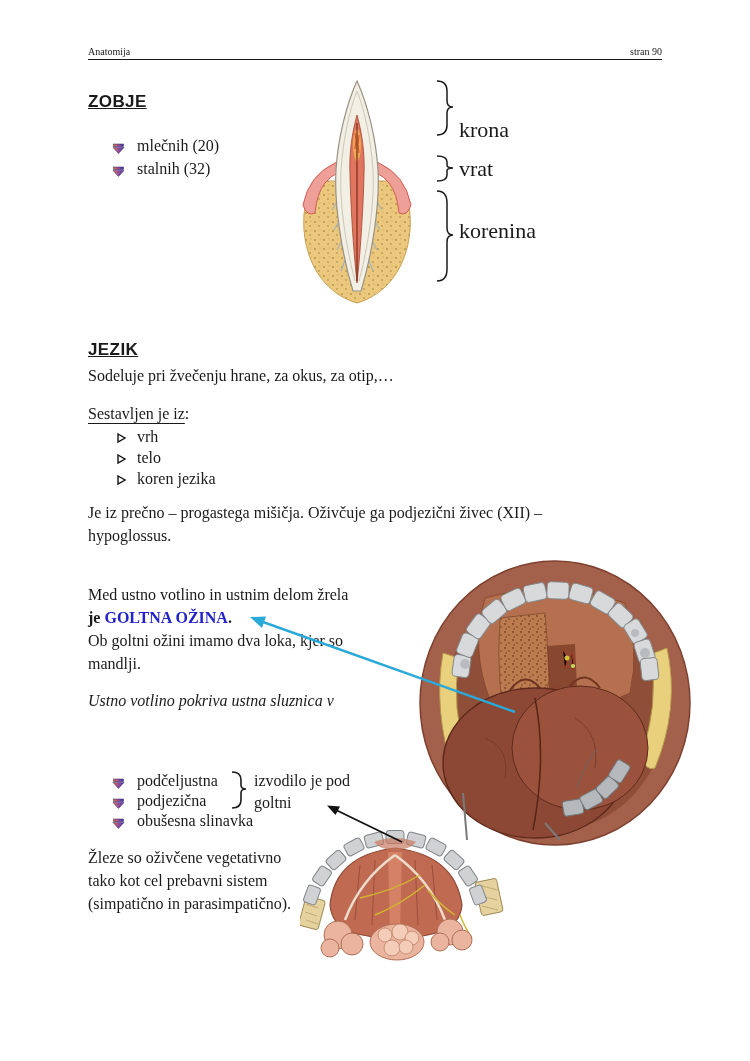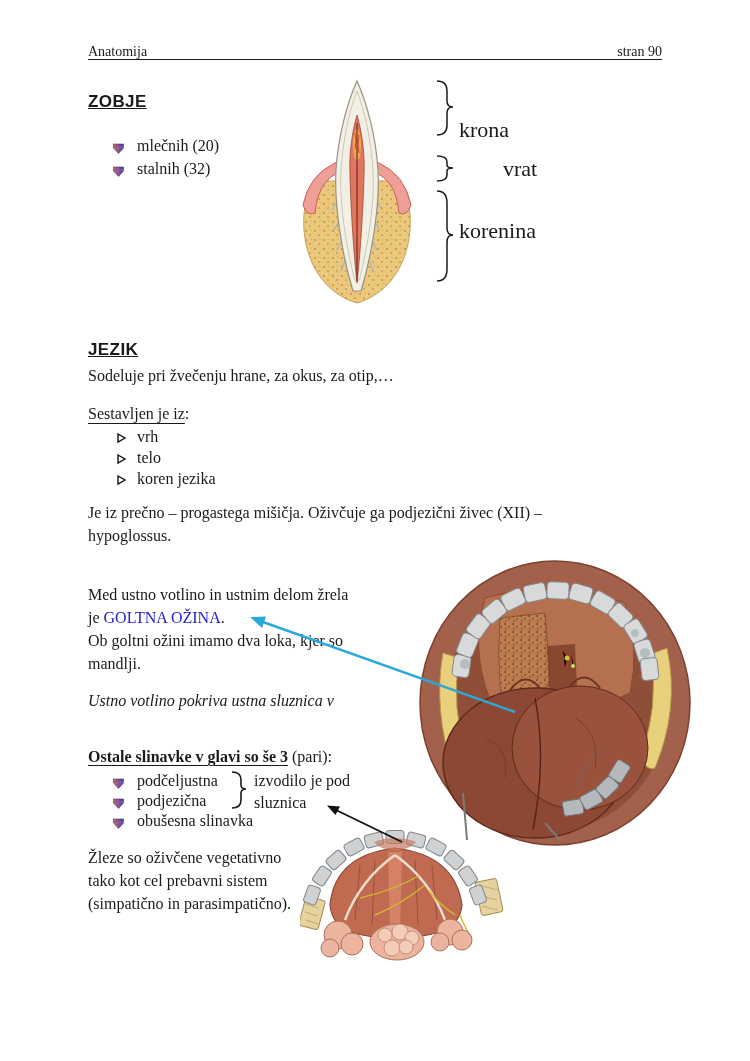--- a/index.html
+++ b/index.html
@@ -3,21 +3,21 @@
 <meta charset="utf-8">
 <style>
   html,body{margin:0;padding:0;background:#e8e8e8;}
   .page{
     position:relative;width:750px;height:1061px;background:#ffffff;
     margin:0 auto;overflow:hidden;
     font-family:"Liberation Serif",serif;color:#1a1a1a;
   }
   .abs{position:absolute;}
   .txt{position:absolute;white-space:nowrap;font-size:16px;line-height:20px;}
-  .small{font-size:14px;}
+  .small{font-size:10px;}
   .sansHead{font-family:"Liberation Sans",sans-serif;font-weight:700;font-size:17px;letter-spacing:.4px;text-decoration:underline;}
   .serifBoldU{font-weight:700;text-decoration:underline;text-underline-offset:3px;}
   .u{text-decoration:underline;text-underline-offset:4px;}
   .blue{color:#2222cc;}
   .rule{position:absolute;height:1.3px;background:#1a1a1a;}
   .figlabel{font-size:22px;}
   svg{display:block;}
   .overlay{pointer-events:none;}
 </style>
 </head>
@@ -91,21 +91,21 @@
     <path d="M60,58 Q62,66 60,74 M64,60 Q62,70 64,78" fill="none" stroke="#c03020" stroke-width="0.8"></path>
     <path d="M62,48 L62,206" stroke="#7c2b1c" stroke-width="1.2"></path>
 
     <g fill="none" stroke="#1a1a1a" stroke-width="1.5">
       <path d="M142,6 Q152,6 152,16 L152,26 Q152,32 158,32 Q152,32 152,38 L152,50 Q152,60 142,60"></path>
       <path d="M142,81 Q152,81 152,87 L152,90 Q152,93 158,93 Q152,93 152,96 L152,100 Q152,106 142,106"></path>
       <path d="M142,116 Q152,116 152,128 L152,153 Q152,160 158,160 Q152,160 152,167 L152,194 Q152,206 142,206"></path>
     </g>
   </svg>
   <div class="txt figlabel" style="left:459px;top:120px;">krona</div>
-  <div class="txt figlabel" style="left:459px;top:159px;margin-left:44px;">vrat</div>
+  <div class="txt figlabel" style="left:459px;top:159px;">vrat</div>
   <div class="txt figlabel" style="left:459px;top:221px;">korenina</div>
 
   <div class="txt sansHead" style="left:88px;top:340px;">JEZIK</div>
   <div class="txt" style="left:88px;top:366px;">Sodeluje pri žvečenju hrane, za okus, za otip,…</div>
 
   <div class="txt" style="left:88px;top:404px;"><span class="u">Sestavljen je iz</span><span>:</span></div>
 
   <svg class="abs" style="left:116px;top:432px;" width="11" height="12" viewBox="0 0 11 12">
       <path d="M2,2 L9,6 L2,10 Z" fill="none" stroke="#111" stroke-width="1.4"></path>
     </svg>
@@ -116,21 +116,21 @@
   <div class="txt" style="left:137px;top:448px;">telo</div>
   <svg class="abs" style="left:116px;top:474px;" width="11" height="12" viewBox="0 0 11 12">
       <path d="M2,2 L9,6 L2,10 Z" fill="none" stroke="#111" stroke-width="1.4"></path>
     </svg>
   <div class="txt" style="left:137px;top:469px;">koren jezika</div>
 
   <div class="txt" style="left:88px;top:503px;">Je iz prečno – progastega mišičja. Oživčuje ga podjezični živec (XII) –</div>
   <div class="txt" style="left:88px;top:526px;">hypoglossus.</div>
 
   <div class="txt" style="left:88px;top:585px;">Med ustno votlino in ustnim delom žrela</div>
-  <div class="txt" style="left:88px;top:608px;"><span>je </span><span class="blue">GOLTNA OŽINA</span><span>.</span></div>
+  <div class="txt" style="left:88px;top:608px;font-weight:bold;"><span>je </span><span class="blue">GOLTNA OŽINA</span><span>.</span></div>
   <div class="txt" style="left:88px;top:631px;">Ob goltni ožini imamo dva loka, kjer so</div>
   <div class="txt" style="left:88px;top:654px;">mandlji.</div>
 
   <div class="txt" style="left:88px;top:691px;font-style:italic;">Ustno votlino pokriva ustna sluznica v</div>
 
   <svg class="abs" style="left:415px;top:558px;" width="280" height="290" viewBox="0 0 280 290">
     <ellipse cx="140" cy="145" rx="135" ry="142" fill="#a3604a" stroke="#7e4030" stroke-width="1.5"></ellipse>
     <ellipse cx="140" cy="150" rx="112" ry="122" fill="#8f4e38"></ellipse>
     <path d="M28,95 Q18,150 38,215 Q48,218 52,200 Q36,150 44,100 Z" fill="#e8d07c" stroke="#b5974c" stroke-width="1"></path>
     <path d="M252,90 Q265,150 240,210 Q230,214 226,196 Q244,150 236,96 Z" fill="#e8d07c" stroke="#b5974c" stroke-width="1"></path>
@@ -179,21 +179,20 @@
     </g>
 
     <g stroke="#7a7a7a" stroke-width="2">
         <path d="M48,235 L52,282"></path>
         <path d="M130,265 L145,282"></path>
       </g>
 
     <path d="M162,230 q3,-10 7,-18 q3,-8 8,-14 q2,-4 5,-6" fill="none" stroke="#666" stroke-width="0.9"></path>
   </svg>
 
-  <div class="txt" style="left:88px;top:747px;"><span class="serifBoldU">Ostale slinavke v glavi so še 3</span><span> (pari):</span></div>
 
   <svg class="abs" style="left:112px;top:776px;" width="13" height="13" viewBox="0 0 13 13">
     <rect x="1.5" y="3" width="10" height="2.6" fill="url(#bulGrad)" stroke="#2a1f66" stroke-width="0.5"></rect>
     <path d="M1,6.4 L12,6.4 L6.5,12.5 Z" fill="url(#bulGrad)" stroke="#2a1f66" stroke-width="0.5"></path>
   </svg>
   <div class="txt" style="left:137px;top:771px;">podčeljustna</div>
   <svg class="abs" style="left:112px;top:796px;" width="13" height="13" viewBox="0 0 13 13">
     <rect x="1.5" y="3" width="10" height="2.6" fill="url(#bulGrad)" stroke="#2a1f66" stroke-width="0.5"></rect>
     <path d="M1,6.4 L12,6.4 L6.5,12.5 Z" fill="url(#bulGrad)" stroke="#2a1f66" stroke-width="0.5"></path>
   </svg>
@@ -201,21 +200,21 @@
   <svg class="abs" style="left:112px;top:816px;" width="13" height="13" viewBox="0 0 13 13">
     <rect x="1.5" y="3" width="10" height="2.6" fill="url(#bulGrad)" stroke="#2a1f66" stroke-width="0.5"></rect>
     <path d="M1,6.4 L12,6.4 L6.5,12.5 Z" fill="url(#bulGrad)" stroke="#2a1f66" stroke-width="0.5"></path>
   </svg>
   <div class="txt" style="left:137px;top:811px;">obušesna slinavka</div>
 
   <svg class="abs" style="left:228px;top:770px;" width="22" height="42" viewBox="0 0 22 42">
     <path d="M4,2 Q13,2 13,10 L13,15 Q13,19 18,19 Q13,19 13,23 L13,30 Q13,38 4,38" fill="none" stroke="#1a1a1a" stroke-width="1.6"></path>
   </svg>
   <div class="txt" style="left:254px;top:771px;">izvodilo je pod</div>
-  <div class="txt" style="left:254px;top:793px;">sluznica</div>
+  <div class="txt" style="left:254px;top:793px;">goltni</div>
 
   <div class="txt" style="left:88px;top:848px;">Žleze so oživčene vegetativno</div>
   <div class="txt" style="left:88px;top:871px;">tako kot cel prebavni sistem</div>
   <div class="txt" style="left:88px;top:894px;">(simpatično in parasimpatično).</div>
 
   <svg class="abs" style="left:300px;top:820px;" width="205" height="145" viewBox="0 0 205 145">
 
     <path d="M30,85 Q35,35 95,28 Q155,35 162,85 Q160,105 140,112 Q95,125 50,112 Q32,105 30,85 Z" fill="#c06a52" stroke="#8e4733" stroke-width="1.2"></path>
     <g stroke="#9c4f3a" stroke-width="1">
         <path d="M60,45 L55,100"></path>

